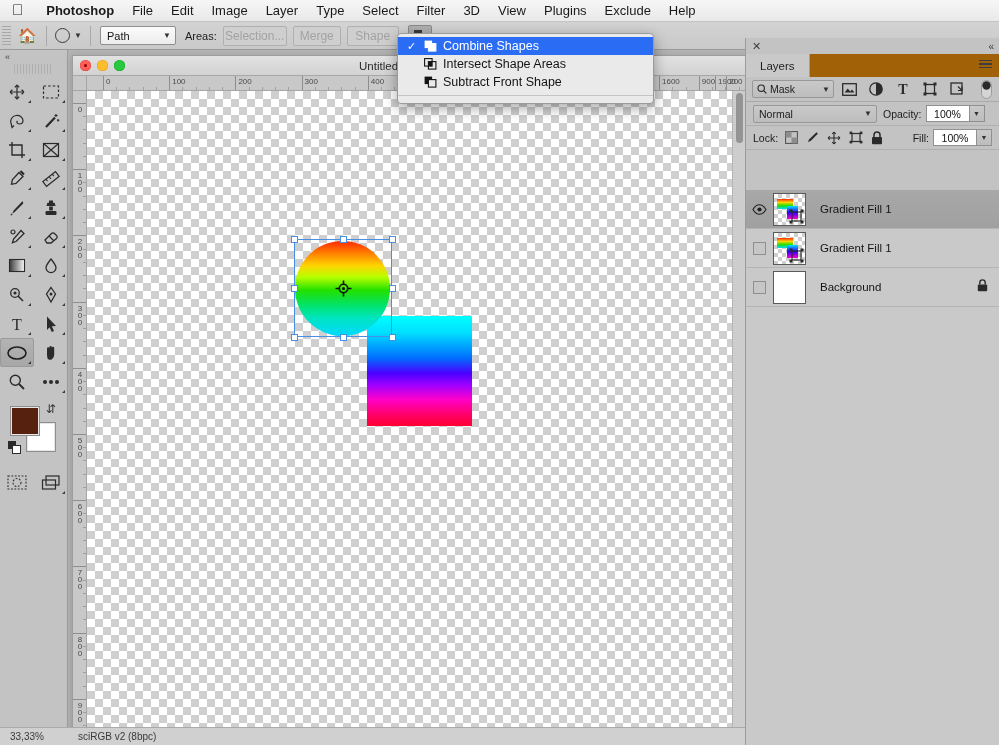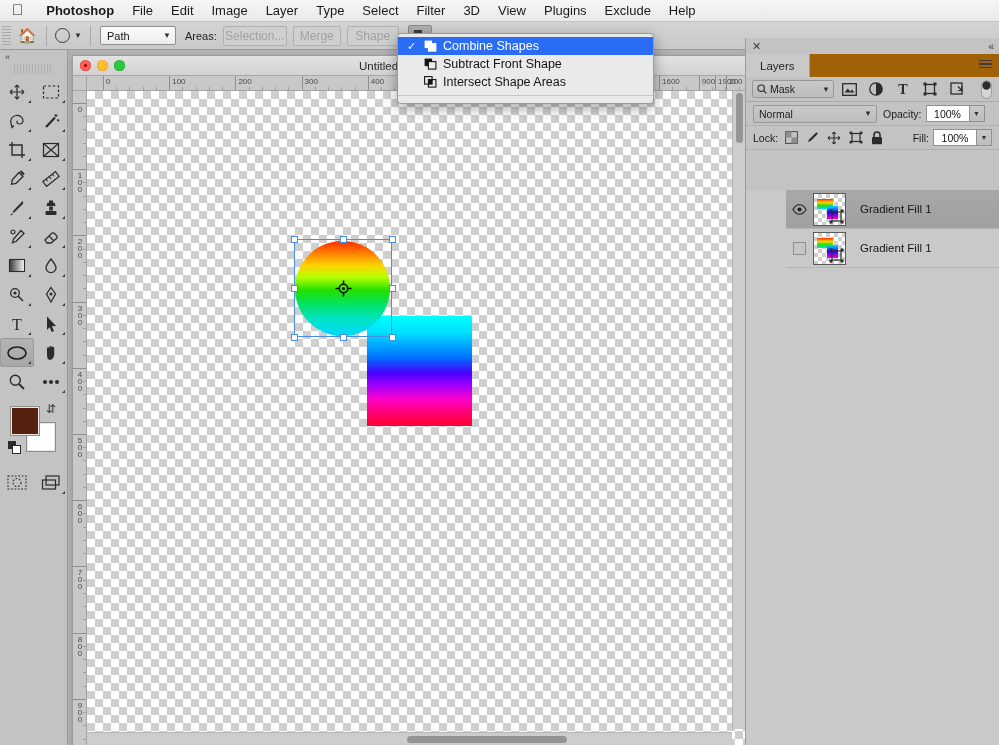--- a/index.html
+++ b/index.html
@@ -341,21 +341,20 @@
     font-size: 7px; color: #333;
   }
   .lock-icons { display: flex; align-items: center; gap: 8px; margin-left: 7px; }
   .lock-ic { color: #2b2b2b; display: flex; align-items: center; }
 
   .layer-list { position: absolute; left:0; right:0; top: 152px; bottom: 0; background:#c9c9c9; }
   .layer-row {
     height: 39px; display: flex; align-items: center;
     border-bottom: 1px solid #b4b4b4;
     background: #c9c9c9;
-    margin-left: 40px;
   }
   .layer-row.selected { background: linear-gradient(#a8a8a8,#a0a0a0); }
   .eye-cell {
     width: 27px; display: flex; align-items: center; justify-content: center;
   }
   .eye-off {
     width: 13px; height: 13px; border: 1px solid #8f8f8f; background: #c6c6c6;
   }
   .thumb {
     width: 33px; height: 33px; border: 1.5px solid #5a5a5a;
@@ -784,20 +783,25 @@
     </div>
 
     <div class="vscroll">
       <div class="vthumb"></div>
     </div>
     <div class="hscroll">
       <div class="hthumb"></div>
     </div>
   </div>
 
+  <div class="statusbar">
+    <div class="sb-zoom">33,33%</div>
+    <div class="sb-prof">sciRGB v2 (8bpc)</div>
+    <div class="sb-arrow">›</div>
+  </div>
 
   <div class="panel">
     <div class="panel-topbar">
       <div class="panel-close">✕</div>
       <div class="panel-collapse">«</div>
     </div>
     <div class="panel-tabs">
       <div class="panel-tab">Layers</div>
       <div class="panel-menu"></div>
     </div>
@@ -944,51 +948,62 @@
               <g fill="#2b2b2b">
                 <rect x="0.5" y="0.5" width="3" height="3"></rect>
                 <rect x="11.5" y="0.5" width="3" height="3"></rect>
                 <rect x="0.5" y="11.5" width="3" height="3"></rect>
                 <rect x="11.5" y="11.5" width="3" height="3"></rect>
               </g>
             </svg>
           </div>
           <div class="layer-name">Gradient Fill 1</div>
         </div>
+        <div class="layer-row">
+          <div class="eye-cell">
+            <div class="eye-off"></div>
+          </div>
+          <div class="thumb white"></div>
+          <div class="layer-name">Background</div>
+          <div class="layer-lock"><svg width="11" height="13" viewBox="0 0 11 13">
+              <path d="M2.8 5.5V3.6a2.7 2.7 0 015.4 0v1.9" fill="none" stroke="#2a2a2a" stroke-width="1.4"></path>
+              <rect x="0.8" y="5.5" width="9.4" height="6.8" rx="1" fill="#2a2a2a"></rect>
+            </svg></div>
+        </div>
       </div>
   </div>
 
   <div class="dropdown" id="dropdown">
       <div class="dd-item selected">
         <span class="dd-check">✓</span>
         <span class="dd-icon">
           <svg width="13" height="12" viewBox="0 0 13 12">
             <rect x="0.6" y="0.6" width="7.5" height="7.5" fill="currentColor"></rect>
             <rect x="4.4" y="3.6" width="7.5" height="7.5" fill="currentColor" stroke="#fff" stroke-width="1"></rect>
           </svg>
         </span>
         <span>Combine Shapes</span>
       </div>
       <div class="dd-item">
         <span class="dd-check"></span>
         <span class="dd-icon">
           <svg width="13" height="12" viewBox="0 0 13 12">
-            <rect x="0.6" y="0.6" width="7.5" height="7.5" fill="currentColor"></rect>
-            <rect x="4.4" y="3.6" width="7.5" height="7.5" fill="#eaeaea" stroke="currentColor" stroke-width="1.1"></rect>
+            <rect x="0.6" y="0.6" width="7.5" height="7.5" fill="none" stroke="currentColor" stroke-width="1.1"></rect>
+            <rect x="4.4" y="3.6" width="7.5" height="7.5" fill="none" stroke="currentColor" stroke-width="1.1"></rect>
+            <rect x="4.4" y="3.6" width="3.7" height="4.5" fill="currentColor"></rect>
           </svg>
         </span>
-        <span>Subtract Front Shape</span>
+        <span>Intersect Shape Areas</span>
       </div>
       <div class="dd-item">
         <span class="dd-check"></span>
         <span class="dd-icon">
           <svg width="13" height="12" viewBox="0 0 13 12">
-            <rect x="0.6" y="0.6" width="7.5" height="7.5" fill="none" stroke="currentColor" stroke-width="1.1"></rect>
-            <rect x="4.4" y="3.6" width="7.5" height="7.5" fill="none" stroke="currentColor" stroke-width="1.1"></rect>
-            <rect x="4.4" y="3.6" width="3.7" height="4.5" fill="currentColor"></rect>
+            <rect x="0.6" y="0.6" width="7.5" height="7.5" fill="currentColor"></rect>
+            <rect x="4.4" y="3.6" width="7.5" height="7.5" fill="#eaeaea" stroke="currentColor" stroke-width="1.1"></rect>
           </svg>
         </span>
-        <span>Intersect Shape Areas</span>
+        <span>Subtract Front Shape</span>
       </div>
       <div class="dd-sep"></div>
     </div>
 
 </div>
 
 </body></html>

